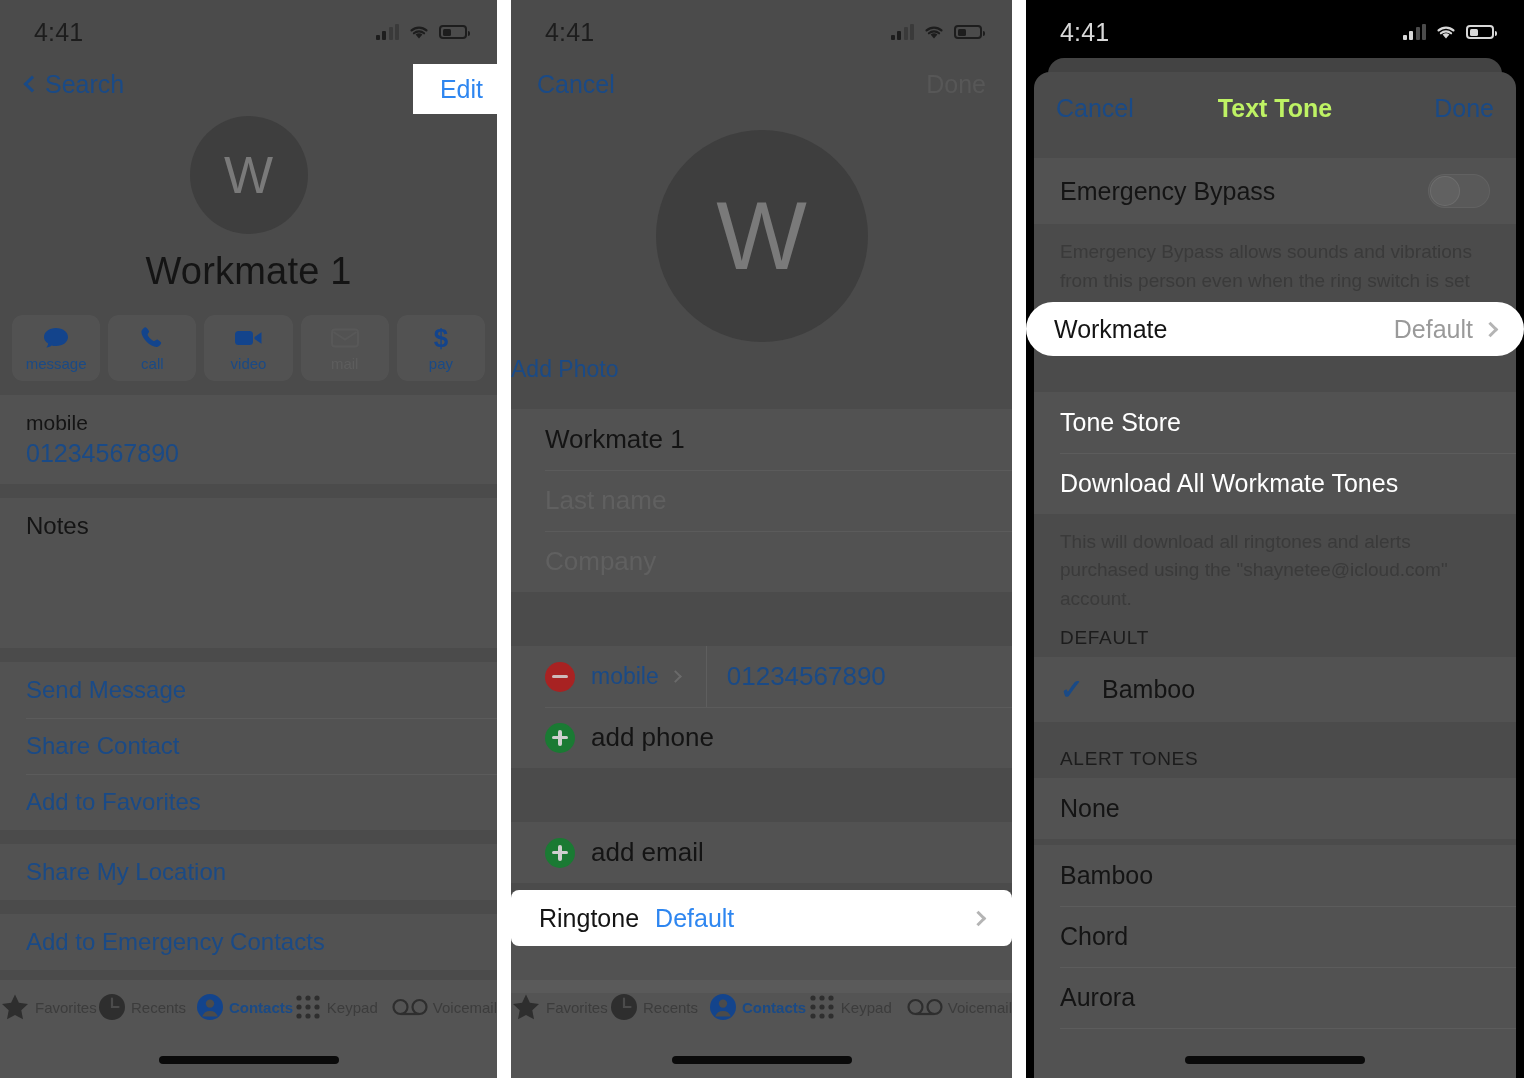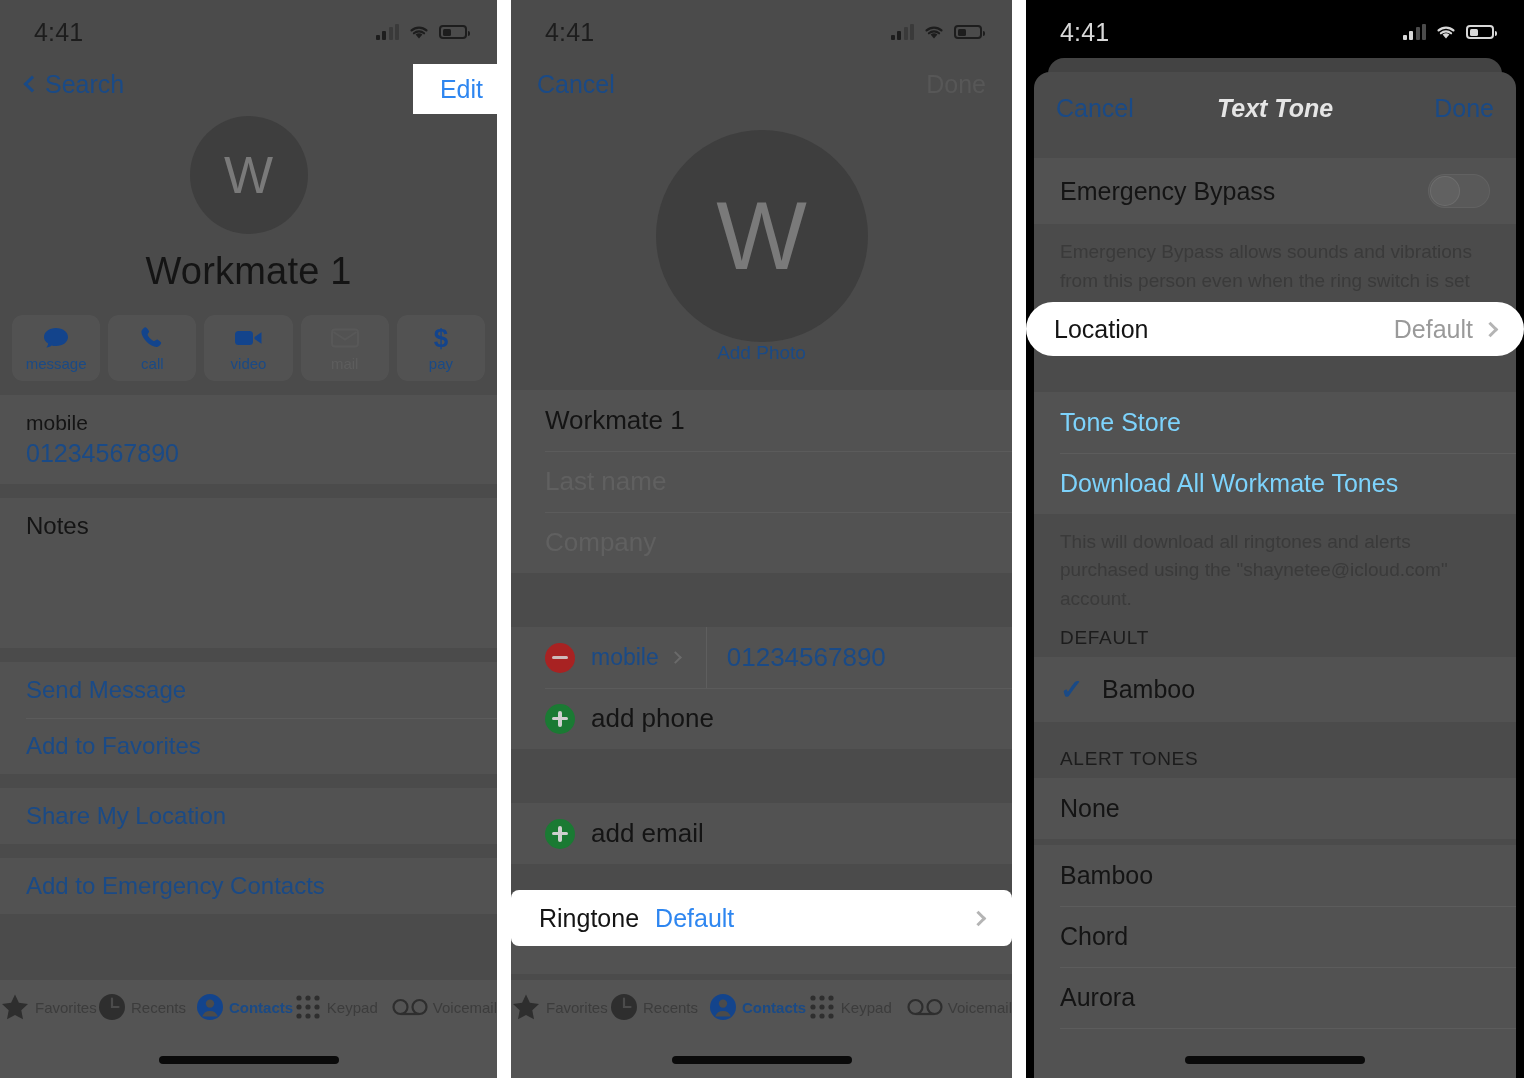--- a/index.html
+++ b/index.html
@@ -80,23 +80,22 @@
   .nav-left, .nav-right {
     font-size: 25px;
     color: #1a4a86;
     display: flex; align-items: center; gap: 5px;
   }
   .nav-right { margin-left: auto; }
   .nav-title {
     position: absolute; left: 0; right: 0;
     text-align: center;
     font-size: 25px; font-weight: bold;
-    color: #e5e5e5;
+    color: #bef264;
     pointer-events: none;
-    font-style: italic;
   }
   .chev-back {
     display:inline-block; width:12px; height:12px;
     border-left:3.2px solid #1a4a86; border-bottom:3.2px solid #1a4a86;
     transform: rotate(45deg);
     margin-right: 2px;
   }
   .dim-text { color: #575757; }
 
   
@@ -108,21 +107,21 @@
     color: #7a7a7a;
     font-weight: 500;
   }
   #panel-1 .avatar { width: 118px; height: 118px; font-size: 52px; margin-top: 4px; }
   #panel-2 .avatar { width: 212px; height: 212px; font-size: 96px; margin-top: 18px; }
   .contact-name {
     text-align:center; font-size: 38px; color: #141414;
     margin-top: 16px; letter-spacing: .2px;
   }
   .add-photo {
-    text-align:center; font-size: 19px; color:#1a4a86; 
+    font-size: 23px; color:#1a4a86; margin-top: 14px;
   }
 
   
   .actions {
     display: flex; gap: 8px;
     padding: 0 12px;
     margin-top: 22px;
   }
   .action-btn {
     flex: 1;
@@ -272,21 +271,21 @@
     padding: 14px 26px 10px 26px;
   }
   .srow {
     position: relative;
     padding: 16px 26px;
     min-height: 56px;
     display:flex; align-items:center;
     font-size: 25px; color:#141414;
     background: rgba(255,255,255,.045);
   }
-  .srow.link { color:#7dd3fc; }
+  .srow.link { color:#ffffff; }
   .srow + .srow::before {
     content:""; position:absolute; left:26px; right:0; top:0; height:1px;
     background: rgba(255,255,255,.06);
   }
   .srow .tick {
     width: 42px; flex: none; font-size: 28px; color:#1a4a86; font-weight: bold;
   }
   .srow.indent { }
   .toggle {
     margin-left:auto;
@@ -400,20 +399,23 @@
 
     <div class="group">
       <div class="row tall">
         <span>Notes</span>
       </div>
     </div>
 
     <div class="group">
       <div class="row link">
           <span>Send Message</span>
+        </div>
+      <div class="row link">
+          <span>Share Contact</span>
         </div>
       <div class="row link">
           <span>Add to Favorites</span>
         </div>
     </div>
 
     <div class="group">
       <div class="row link">
           <span>Share My Location</span>
         </div>
@@ -727,18 +729,18 @@
     <span class="t">Edit</span>
   </div>
 
   <div class="highlight" id="hl-ringtone">
     <span class="k">Ringtone</span>
     <span class="v">Default</span>
     <span class="chev chev-grey"></span>
   </div>
 
   <div class="highlight" id="hl-vibration">
-    <span class="k">Location</span>
+    <span class="k">Workmate</span>
     <span class="v">Default</span>
     <span class="chev-grey"></span>
   </div>
 
 </div>
 
 </body></html>

